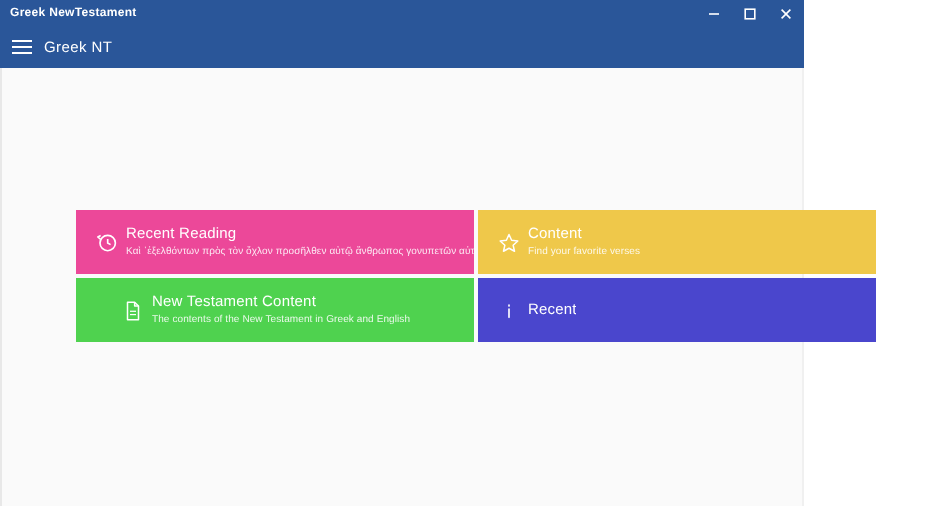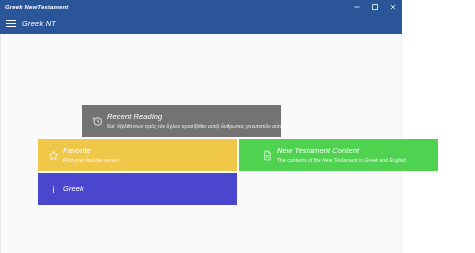--- a/index.html
+++ b/index.html
@@ -13,21 +13,20 @@
     font-family: "Liberation Sans", sans-serif;
     background: #ffffff;
   }
   .app-window {
     width: 402px;
     height: 253px;
     position: relative;
     display: flex;
     flex-direction: column;
     background: #fafafa;
-    font-style: italic;
   }
 
   
   .titlebar {
     height: 13px;
     background: #2a5699;
     display: flex;
     align-items: center;
     flex: 0 0 auto;
     position: relative;
@@ -141,21 +140,21 @@
   .tile-sub {
     font-size: 5px;
     color: rgba(255,255,255,0.88);
     line-height: 8px;
     white-space: nowrap;
     letter-spacing: 0.05px;
   }
   .tile.single .tile-title {
     font-size: 7.5px;
   }
-  .tile-red    { background: #737373; margin-left: 44px; }
+  .tile-red    { background: #ec4899; }
   .tile-yellow { background: #efc84a; }
   .tile-green  { background: #4fd24f; padding-left: 19px; }
   .tile-blue   { background: #4a46cd; }
 </style>
 </head>
 <body>
 
 <div class="app-window">
 
   <div class="titlebar">
@@ -206,21 +205,21 @@
         </div>
       </div>
 
       <div class="tile tile-yellow">
         <div class="tile-icon">
           <svg width="11" height="11" viewBox="0 0 16 16" fill="none" stroke="#ffffff" stroke-width="1.1" stroke-linejoin="round">
             <polygon points="8,1.8 9.9,6 14.4,6.5 11,9.6 12,14 8,11.8 4,14 5,9.6 1.6,6.5 6.1,6"></polygon>
           </svg>
         </div>
         <div class="tile-text">
-          <div class="tile-title">Favorite</div>
+          <div class="tile-title">Content</div>
           <div class="tile-sub">Find your favorite verses</div>
         </div>
       </div>
 
       <div class="tile tile-green">
         <div class="tile-icon">
           <svg width="11" height="11" viewBox="0 0 16 16" fill="none" stroke="#ffffff" stroke-width="1.1" stroke-linejoin="round">
             <path d="M4 1.6 h5.2 l2.8 2.8 v10 h-8 z"></path>
             <polyline points="9.2,1.6 9.2,4.4 12,4.4"></polyline>
             <line x1="5.8" y1="8.2" x2="10.2" y2="8.2" stroke-width="0.9"></line>
@@ -234,19 +233,19 @@
       </div>
 
       <div class="tile tile-blue single">
         <div class="tile-icon">
           <svg width="11" height="11" viewBox="0 0 16 16" fill="none" stroke="#ffffff" stroke-width="1.2" stroke-linecap="round">
             <line x1="8" y1="6.6" x2="8" y2="12.6"></line>
             <line x1="8" y1="3.6" x2="8" y2="4.4"></line>
           </svg>
         </div>
         <div class="tile-text">
-          <div class="tile-title">Greek</div>
+          <div class="tile-title">Recent</div>
         </div>
       </div>
 
     </div>
   </div>
 </div>
 
 </body></html>

